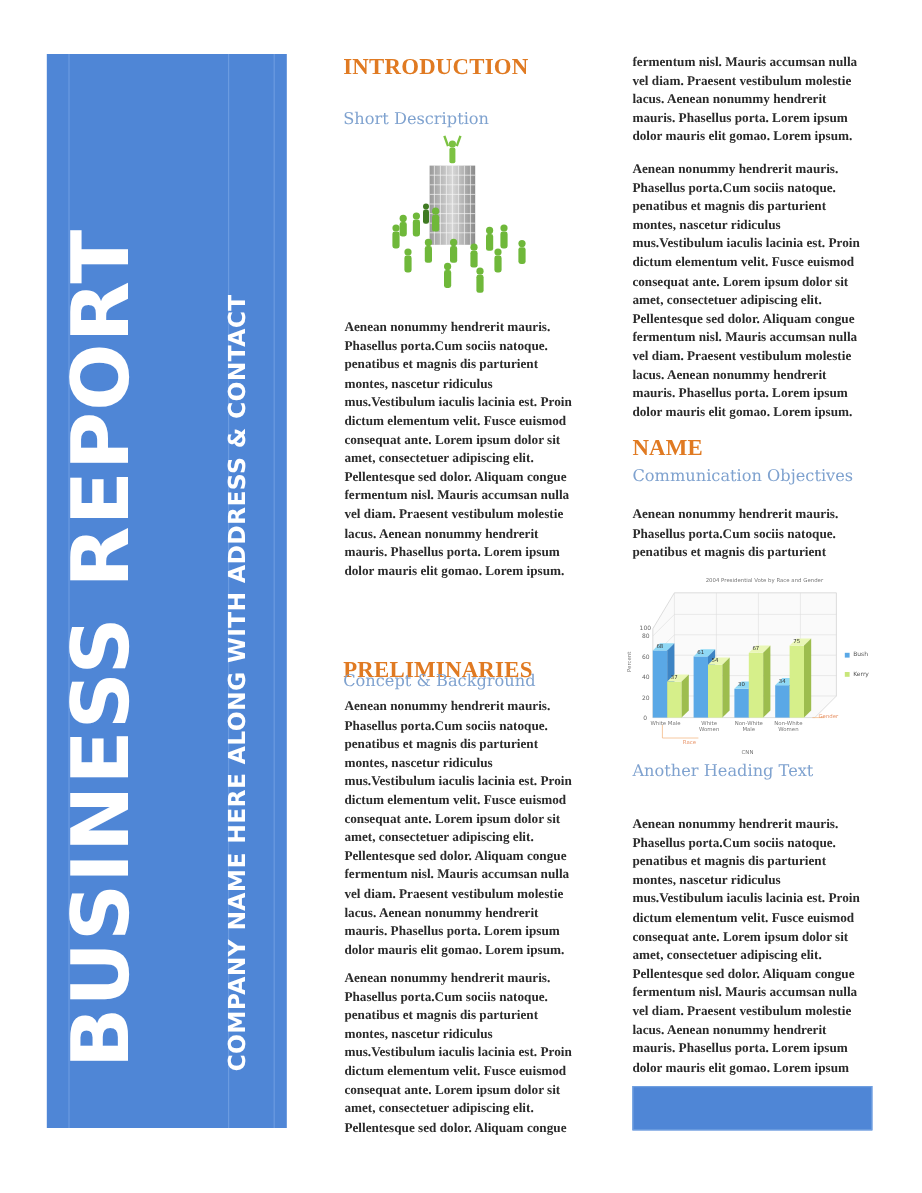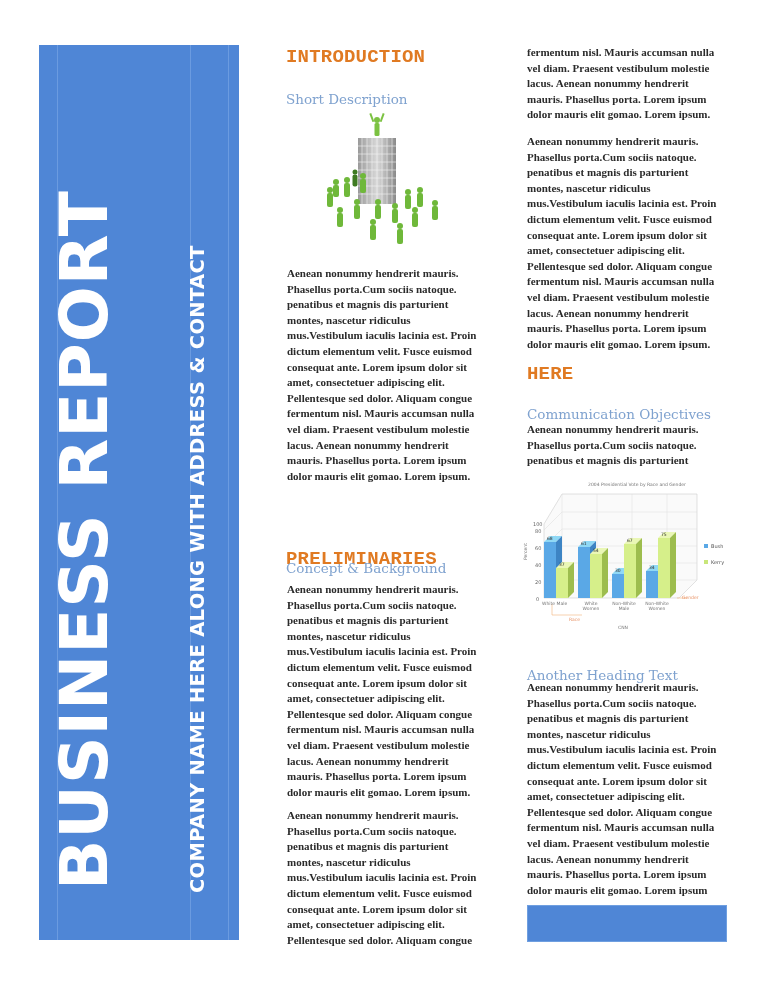--- a/index.html
+++ b/index.html
@@ -7,21 +7,21 @@
 
   .sidebar { position:absolute; left:39px; top:45px; width:200px; height:895px; background:#4f86d6; }
   .sidebar .vline { position:absolute; top:0; bottom:0; width:1px; background:#6b9be0; }
   .sidebar .vline.l1 { left:18px; }
   .sidebar .vline.l2 { left:151px; }
   .sidebar .vline.l3 { left:189px; }
   .rot { position:absolute; white-space:nowrap; color:#ffffff; font-family:"DejaVu Sans", sans-serif; font-weight:bold; transform-origin:0 0; transform:rotate(-90deg); }
   .rot.title { left:52px; top:890px; font-size:66px; letter-spacing:1px; line-height:1; }
   .rot.sub { left:188px; top:893px; font-size:19.5px; letter-spacing:0.3px; line-height:1; }
 
-  .h1 { position:absolute; font-family:Liberation Mono, monospace; font-weight:bold; color:#e07a22; font-size:19px; letter-spacing:0.2px; }
+  .h1 { position:absolute; font-family:Liberation Serif, serif; font-weight:bold; color:#e07a22; font-size:19px; letter-spacing:0.2px; }
   .h2 { position:absolute; font-family:"DejaVu Serif", serif; color:#7fa2cf; font-size:13.5px;margin-top:15px; }
   .para { position:absolute; font-family:"Liberation Serif", serif; font-weight:bold; color:#2b2b2b; font-size:11px; line-height:15.6px; }
   .para div { white-space:nowrap; }
 
   .intro-img { position:absolute; left:300px; top:110px; width:150px; height:140px; }
 
   .chart { position:absolute; left:522px; top:480px; width:212px; height:155px; }
   .chart-title { position:absolute; left:30px; top:2px; width:170px; text-align:center; font-size:4.5px; color:#777; font-family:"DejaVu Sans", sans-serif; }
   .chart-tick { position:absolute; font-size:5px; color:#666; font-family:"DejaVu Sans", sans-serif; }
   .chart-legend { position:absolute; font-size:5px; color:#555; font-family:"DejaVu Sans", sans-serif; }
@@ -205,22 +205,22 @@
   <div>consequat ante. Lorem ipsum dolor sit</div>
   <div>amet, consectetuer adipiscing elit.</div>
   <div>Pellentesque sed dolor. Aliquam congue</div>
   <div>fermentum nisl. Mauris accumsan nulla</div>
   <div>vel diam. Praesent vestibulum molestie</div>
   <div>lacus. Aenean nonummy hendrerit</div>
   <div>mauris. Phasellus porta. Lorem ipsum</div>
   <div>dolor mauris elit gomao. Lorem ipsum.</div>
 </div>
 
-<div class="h1" style="left:527px; top:363px;">HERE</div>
-<div class="h2" style="left:527px; top:391px;">Communication Objectives</div>
+<div class="h1" style="left:527px; top:363px;">NAME</div>
+<div class="h2" style="left:527px; top:374px;">Communication Objectives</div>
 <div class="para" style="left:527px; top:422px;">
   <div>Aenean nonummy hendrerit mauris.</div>
   <div>Phasellus porta.Cum sociis natoque.</div>
   <div>penatibus et magnis dis parturient</div>
 </div>
 
 <div class="chart">
   <div class="chart-title">2004 Presidential Vote by Race and Gender</div>
   <svg width="212" height="155" viewBox="0 0 212 155" style="position:absolute;left:0;top:0;">
 
@@ -303,21 +303,21 @@
   <div class="chart-legend" style="left:189px; top:79px;">Kerry</div>
   <div class="chart-small" style="left:20px; top:121px;">White Male</div>
   <div class="chart-small" style="left:56px; top:121px; width:26px; white-space:normal; text-align:center;">White Women</div>
   <div class="chart-small" style="left:88px; top:121px; width:28px; white-space:normal; text-align:center;">Non-White Male</div>
   <div class="chart-small" style="left:120px; top:121px; width:30px; white-space:normal; text-align:center;">Non-White Women</div>
   <div class="chart-small" style="left:160px; top:115px; color:#e8956a;">Gender</div>
   <div class="chart-small" style="left:47px; top:137px; color:#e8956a;">Race</div>
   <div class="chart-small" style="left:96px; top:145px;">CNN</div>
 </div>
 
-<div class="h2" style="left:527px; top:652px;text-align:center;">Another Heading Text</div>
+<div class="h2" style="left:527px; top:620px;text-align:center;">Another Heading Text</div>
 <div class="para" style="left:527px; top:680px;">
   <div>Aenean nonummy hendrerit mauris.</div>
   <div>Phasellus porta.Cum sociis natoque.</div>
   <div>penatibus et magnis dis parturient</div>
   <div>montes, nascetur ridiculus</div>
   <div>mus.Vestibulum iaculis lacinia est. Proin</div>
   <div>dictum elementum velit. Fusce euismod</div>
   <div>consequat ante. Lorem ipsum dolor sit</div>
   <div>amet, consectetuer adipiscing elit.</div>
   <div>Pellentesque sed dolor. Aliquam congue</div>

